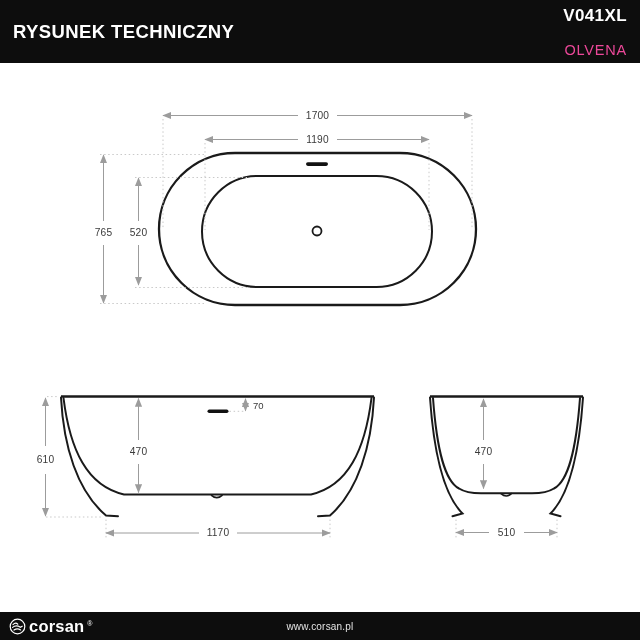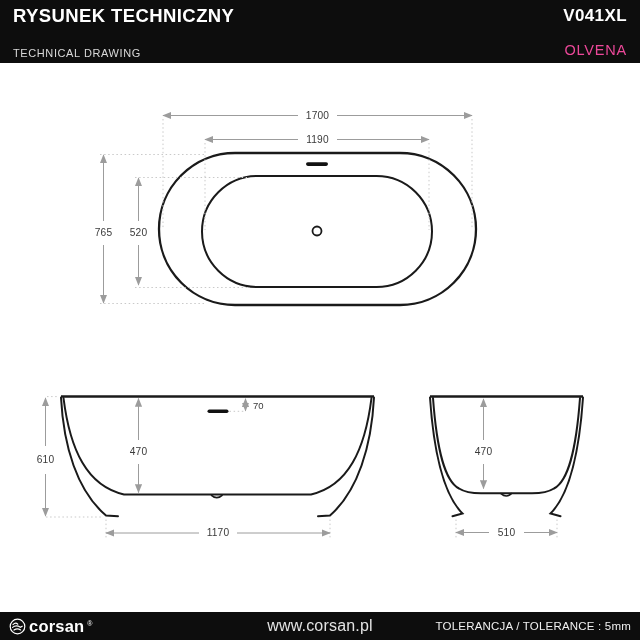--- a/index.html
+++ b/index.html
@@ -15,21 +15,21 @@
   .header-right{display:flex;flex-direction:column;gap:16px;align-items:flex-end;}
   .product-code{color:#ffffff;font-size:17px;font-weight:bold;letter-spacing:.4px;}
   .product-name{color:#ec4899;font-size:14.5px;letter-spacing:.8px;}
   
   .footer{position:absolute;bottom:0;left:0;width:640px;height:28px;background:#0d0d0d;
           display:grid;grid-template-columns:1fr auto 1fr;align-items:center;box-sizing:border-box;
           padding:0 9px;margin-top:28px;}
   .footer-brand{display:flex;align-items:center;gap:3px;justify-self:start;}
   .brand-text{color:#ffffff;font-size:16.5px;font-weight:bold;letter-spacing:.2px;line-height:1;}
   .brand-reg{color:#ffffff;font-size:7px;align-self:flex-start;margin-top:2px;}
-  .footer-site{color:#e3e3e3;font-size:16px;justify-self:center;letter-spacing:.2px;}
+  .footer-site{color:#e3e3e3;font-size:10px;justify-self:center;letter-spacing:.2px;}
   .footer-tolerance{color:#f0f0f0;font-size:11.5px;justify-self:end;letter-spacing:.2px;}
   
   svg.drawing{position:absolute;top:0;left:0;}
   .outline{fill:none;stroke:#1a1a1a;stroke-width:2;stroke-linecap:round;}
   .outline-thick{fill:none;stroke:#1a1a1a;stroke-width:2.5;stroke-linecap:butt;}
   .solid{fill:#111111;stroke:none;}
   .dim{stroke:#9c9c9c;stroke-width:1;fill:none;}
   .ext{stroke:#c9c9c9;stroke-width:1;fill:none;stroke-dasharray:1.5 2.6;}
   .dimtext{fill:#3a3a3a;font-size:10.2px;font-family:"Liberation Sans",sans-serif;
            text-anchor:middle;letter-spacing:.2px;}
@@ -37,21 +37,20 @@
            text-anchor:start;}
 </style>
 </head>
 <body>
 
 <div class="page">
 
   <div class="header">
     <div class="header-left">
       <div class="header-title">RYSUNEK TECHNICZNY</div>
-      <div class="header-subtitle">TECHNICAL DRAWING</div>
     </div>
     <div class="header-right">
       <div class="product-code">V041XL</div>
       <div class="product-name">OLVENA</div>
     </div>
   </div>
 
   <svg class="drawing" width="640" height="640" viewBox="0 0 640 640">
     <defs>
       <marker id="ah" viewBox="0 0 10 8" refX="9.2" refY="4" markerWidth="9" markerHeight="7.2" orient="auto-start-reverse">
@@ -166,16 +165,15 @@
       <svg width="17" height="17" viewBox="0 0 17 17">
         <circle cx="8.5" cy="8.5" r="7.3" fill="none" stroke="#ffffff" stroke-width="1.2"></circle>
         <path d="M4,6.6 C5.6,5 7.4,4.9 8.8,6.2" fill="none" stroke="#ffffff" stroke-width="1.2" stroke-linecap="round"></path>
         <path d="M3.6,9.4 C5.8,7.6 8.6,7.6 11.4,9.2 L13.2,8.2" fill="none" stroke="#ffffff" stroke-width="1.2" stroke-linecap="round"></path>
         <path d="M5,12 C7.2,10.6 9.6,10.7 11.6,11.9" fill="none" stroke="#ffffff" stroke-width="1.2" stroke-linecap="round"></path>
       </svg>
       <span class="brand-text">corsan</span>
       <span class="brand-reg">®</span>
     </div>
     <div class="footer-site">www.corsan.pl</div>
-    <div class="footer-tolerance">TOLERANCJA / TOLERANCE : 5mm</div>
   </div>
 
 </div>
 
 </body></html>

